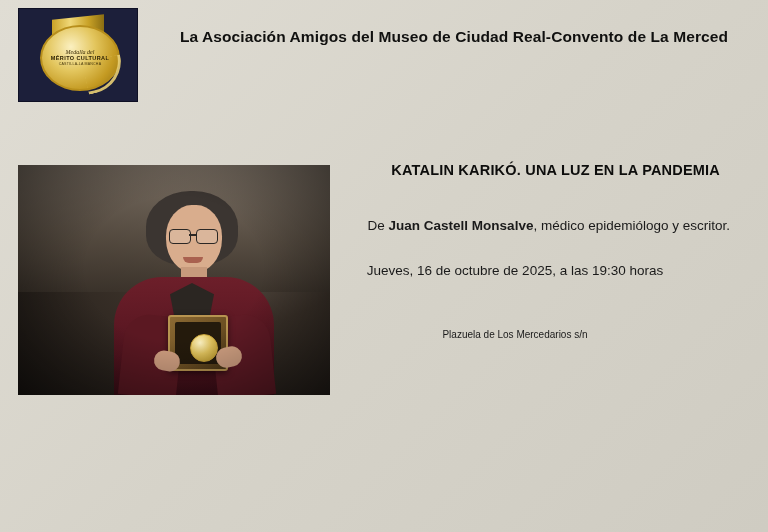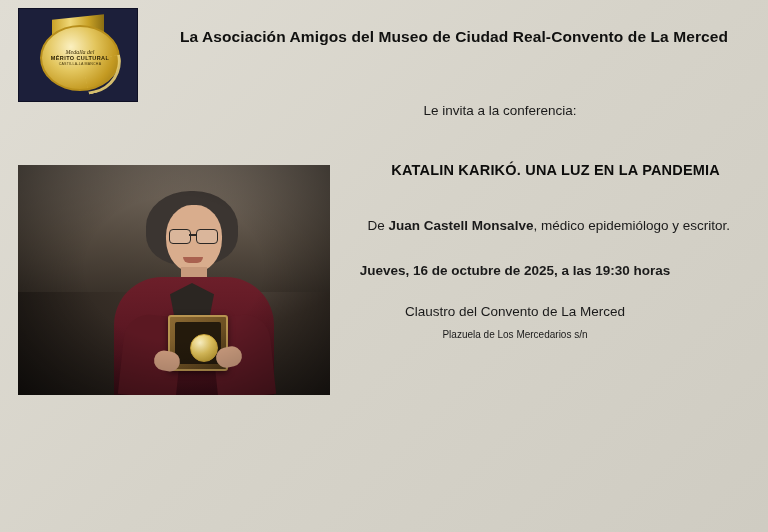--- a/index.html
+++ b/index.html
@@ -142,21 +142,20 @@
     font-weight: bold;
   }
   .datetime {
     position: absolute;
     left: 300px;
     top: 263px;
     width: 430px;
     text-align: center;
     font-size: 13.5px;
     color: #1a1a1a;
-    font-weight: bold;
   }
   .venue1 {
     position: absolute;
     left: 300px;
     top: 304px;
     width: 430px;
     text-align: center;
     font-size: 13.5px;
   }
   .venue2 {
@@ -367,29 +366,27 @@
       <div class="medal-disc">
         <span class="l1">Medalla del</span>
         <span class="l2">MÉRITO CULTURAL</span>
         <span class="l3">CASTILLA-LA MANCHA</span>
       </div>
       <div class="medal-swoosh"></div>
     </div>
   </div>
 
   <div class="main-title">La Asociación Amigos del Museo de Ciudad Real-Convento de La Merced</div>
-  <div class="invite-line">Le invita a la conferencia:</div>
   <div class="conf-title">KATALIN KARIKÓ. UNA LUZ EN LA PANDEMIA</div>
 
   <div class="speaker">
     <span>De </span><b>Juan Castell Monsalve</b><span>, médico epidemiólogo y escritor.</span>
   </div>
 
   <div class="datetime">Jueves, 16 de octubre de 2025, a las 19:30 horas</div>
-  <div class="venue1">Claustro del Convento de La Merced</div>
   <div class="venue2">Plazuela de Los Mercedarios s/n</div>
 
   <div class="photo">
     <div class="photo-bg"></div>
     <div class="ph-backwall"></div>
     <div class="ph-hair"></div>
     <div class="ph-face"></div>
     <div class="ph-glass-l"></div>
     <div class="ph-glass-r"></div>
     <div class="ph-glass-bridge"></div>

